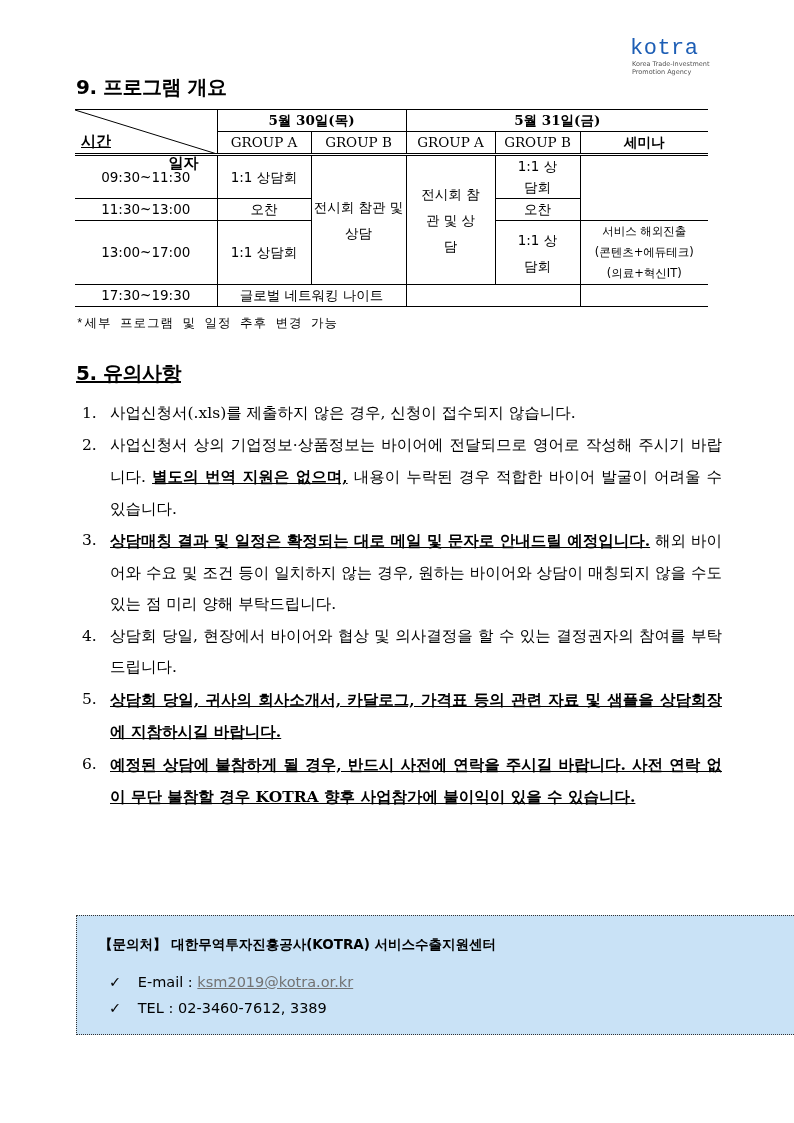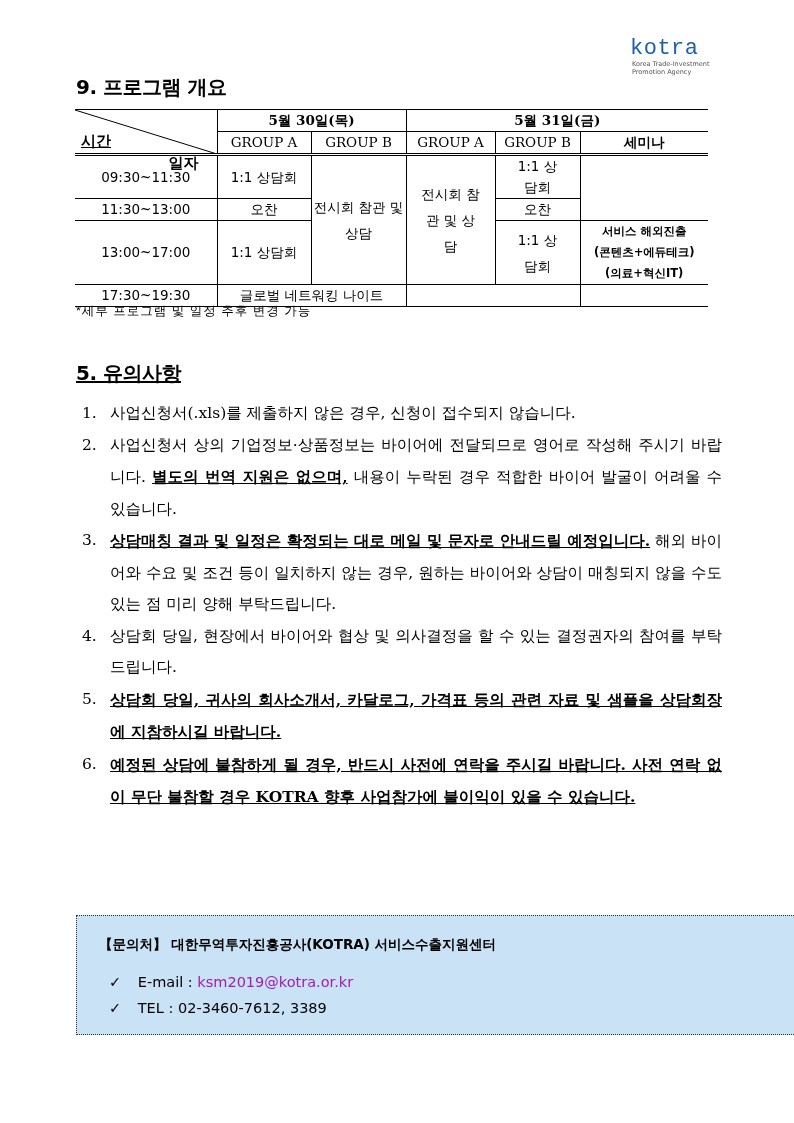--- a/index.html
+++ b/index.html
@@ -14,32 +14,32 @@
   table.prog td { border:1px solid #000; text-align:center; vertical-align:middle; padding:0; line-height:21px; }
   table.prog tr.hd1 td { height:20px; font-weight:bold; }
   table.prog tr.hd2 td { height:20px; border-bottom:3px double #000; }
   table.prog td.diag { position:relative; border-left:none; border-bottom:3px double #000; }
   .diag svg { position:absolute; left:0; top:0; }
   .diag .top { position:absolute; right:18px; top:1px; font-weight:bold; font-size:15px;margin-top:42px; }
   .diag .bot { position:absolute; left:6px; bottom:1px; font-size:15px;text-decoration:underline; }
   table.prog td.time { font-family:"DejaVu Sans", sans-serif; font-size:13.5px; border-left:none; }
   table.prog td.sans { font-family:"DejaVu Sans", sans-serif; }
   .small { font-size:11.5px; line-height:19px; }
-  .note { position:absolute; left:76px; top:303px; font-size:12.5px; font-family:Liberation Sans, sans-serif; letter-spacing:1px; }
+  .note { position:absolute; left:76px; top:315px; font-size:12.5px; font-family:Liberation Mono, monospace; letter-spacing:1px; }
   ol.cautions { position:absolute; left:82px; top:398px; width:640px; margin:0; padding:0; list-style:none;
                 font-family:"DejaVu Serif", serif; font-size:15.5px; line-height:31.5px; }
   ol.cautions li { position:relative; padding-left:28px; text-align:justify; }
   ol.cautions li .num { position:absolute; left:0; top:0; }
   .ul { text-decoration:underline; font-weight:bold; }
   .contact { position:absolute; left:76px; top:915px; width:734px; height:120px; background:#c9e2f6;
              border:1.5px dotted #333; box-sizing:border-box; font-family:"DejaVu Sans", sans-serif; }
   .contact .title { position:absolute; left:22px; top:20px; font-size:13.5px; font-weight:bold; }
   .contact .row { position:absolute; left:32px; font-size:14.5px; }
   .contact .check { font-weight:bold; margin-right:12px; }
-  .contact a { color:#a21caf; }
+  .contact a { color:#737373; text-decoration:underline; }
 </style>
 </head>
 <body>
 
 <div class="logo">
   <div class="word">kotra</div>
   <div class="sub">Korea Trade-Investment</div>
   <div class="sub">Promotion Agency</div>
 </div>
 
@@ -83,21 +83,21 @@
   </tr>
   <tr style="height:22px;">
     <td class="time">11:30~13:00</td>
     <td class="sans">오찬</td>
     <td class="sans">오찬</td>
   </tr>
   <tr style="height:62px;">
     <td class="time">13:00~17:00</td>
     <td class="sans">1:1 상담회</td>
     <td class="sans" style="padding:0 16px;line-height:26px;">1:1 상담회</td>
-    <td class="sans small" style="border-right:none;font-weight:bold;">
+    <td class="sans small" style="border-right:none;">
       <div>서비스  해외진출</div>
       <div>(콘텐츠+에듀테크)</div>
       <div>(의료+혁신IT)</div>
     </td>
   </tr>
   <tr style="height:21px;margin-top:28px;">
     <td class="time">17:30~19:30</td>
     <td colspan="2" class="sans">글로벌 네트워킹 나이트</td>
     <td colspan="2"></td>
     <td style="border-right:none;"></td>

